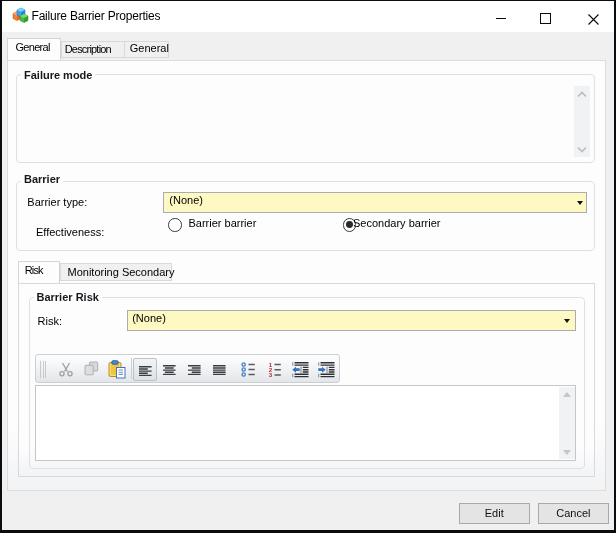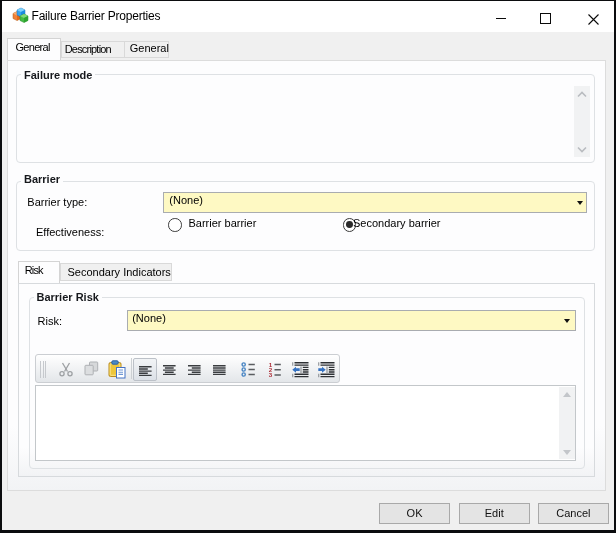--- a/index.html
+++ b/index.html
@@ -103,21 +103,21 @@
   <div class="radio" style="left:342.8px; top:218px;">
         <div class="dot"></div>
       </div>
   <div class="txt" style="left:353px; top:217px;">Secondary barrier</div>
 
   <div class="abs" style="left:18px; top:283px; width:576.5px; height:194px; background:linear-gradient(#fdfdfe 85%, #f2f3f5); border:1px solid #d7dadd;"></div>
 
   <div class="tabun" style="left:59.5px; top:263px; width:112.5px; height:17.5px;"></div>
   <div class="tabsel" style="left:18px; top:260.5px; width:41.5px; height:22.5px;"></div>
   <div class="txt" style="left:24.8px; top:264px; letter-spacing:-0.9px;">Risk</div>
-  <div class="txt" style="left:67.5px; top:265.7px;">Secondary Indicators</div>
+  <div class="txt" style="left:67.5px; top:265.7px;">Monitoring Secondary</div>
 
   <div class="group" style="left:29px; top:296.5px; width:555.5px; height:172px;"></div>
   <div class="glabel" style="left:33.5px; top:290.6px;">Barrier Risk</div>
   <div class="txt" style="left:37.5px; top:314.8px;">Risk:</div>
   <div class="combo" style="left:127px; top:310px; width:448.5px; height:20.5px;">
     <div class="txt" style="left:4.2px; top:1.4px;">(None)</div>
     <div class="carrow" style="right:4.5px; top:8px;"></div>
   </div>
 
   <div class="tb" style="left:35px; width:305px;">
@@ -208,18 +208,17 @@
     </div>
   </div>
 
 
   <div class="abs" style="left:35px; top:385px; width:540.5px; height:75.5px; background:#fff; border:1px solid #c3c7ca;"></div>
   <div class="sb" style="left:558.5px; top:386.5px; width:16px; height:72.5px;">
     <div class="carrow" style="left:4px; top:5px; border-top:none; border-bottom:5px solid #c3c6ca; border-left-width:4px; border-right-width:4px;"></div>
     <div class="carrow" style="left:4px; top:63px; border-top:5px solid #c3c6ca; border-left-width:4px; border-right-width:4px;"></div>
   </div>
 
-  <div class="btn" style="left:378.8px; top:502.5px;">OK</div>
   <div class="btn" style="left:458.5px; top:502.5px;">Edit</div>
   <div class="btn" style="left:537.7px; top:502.5px;">Cancel</div>
 
 </div>
 </div>
 
 </body></html>

